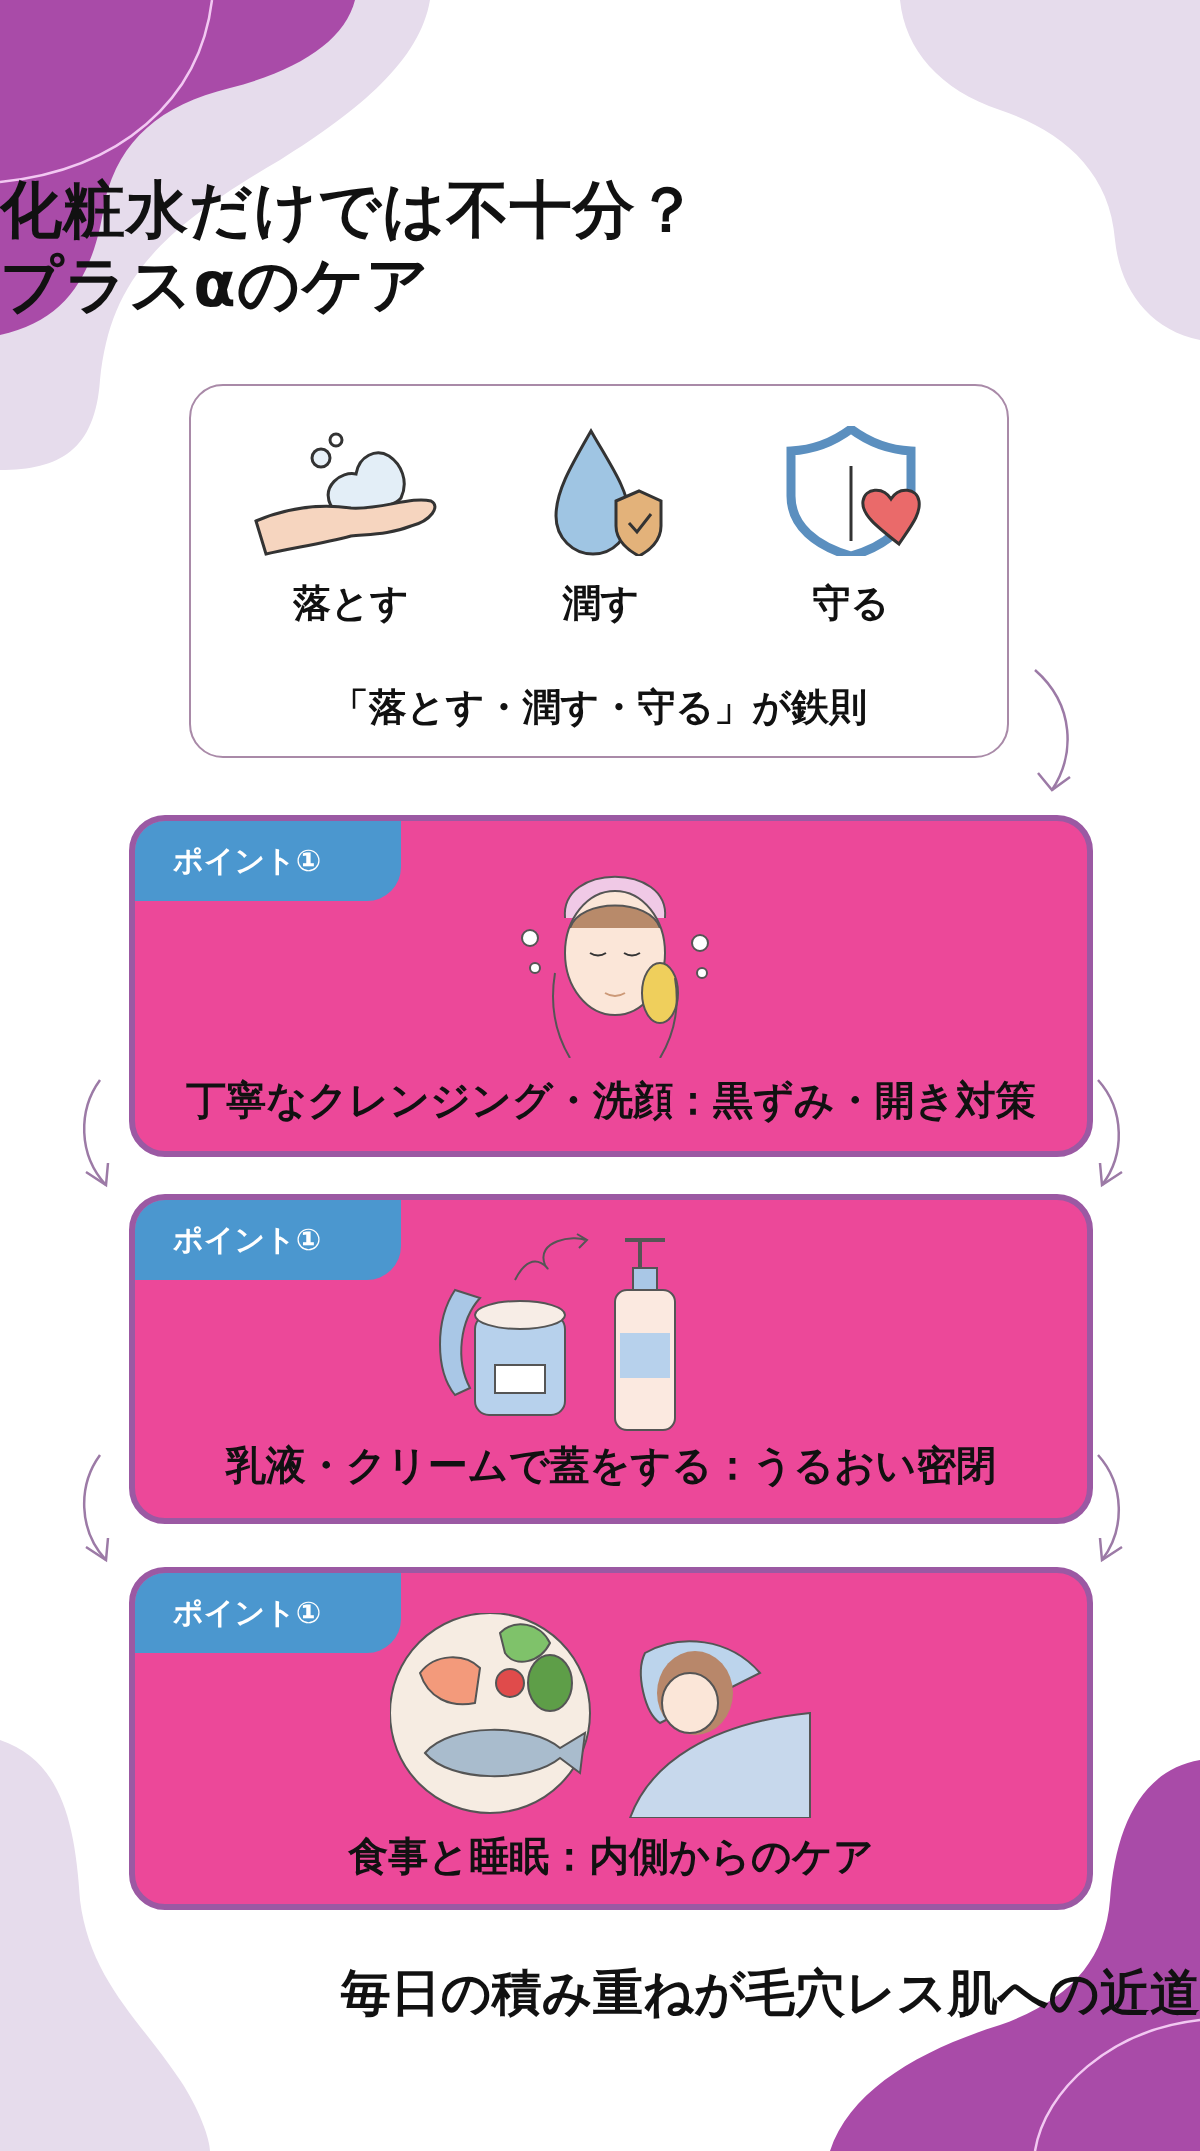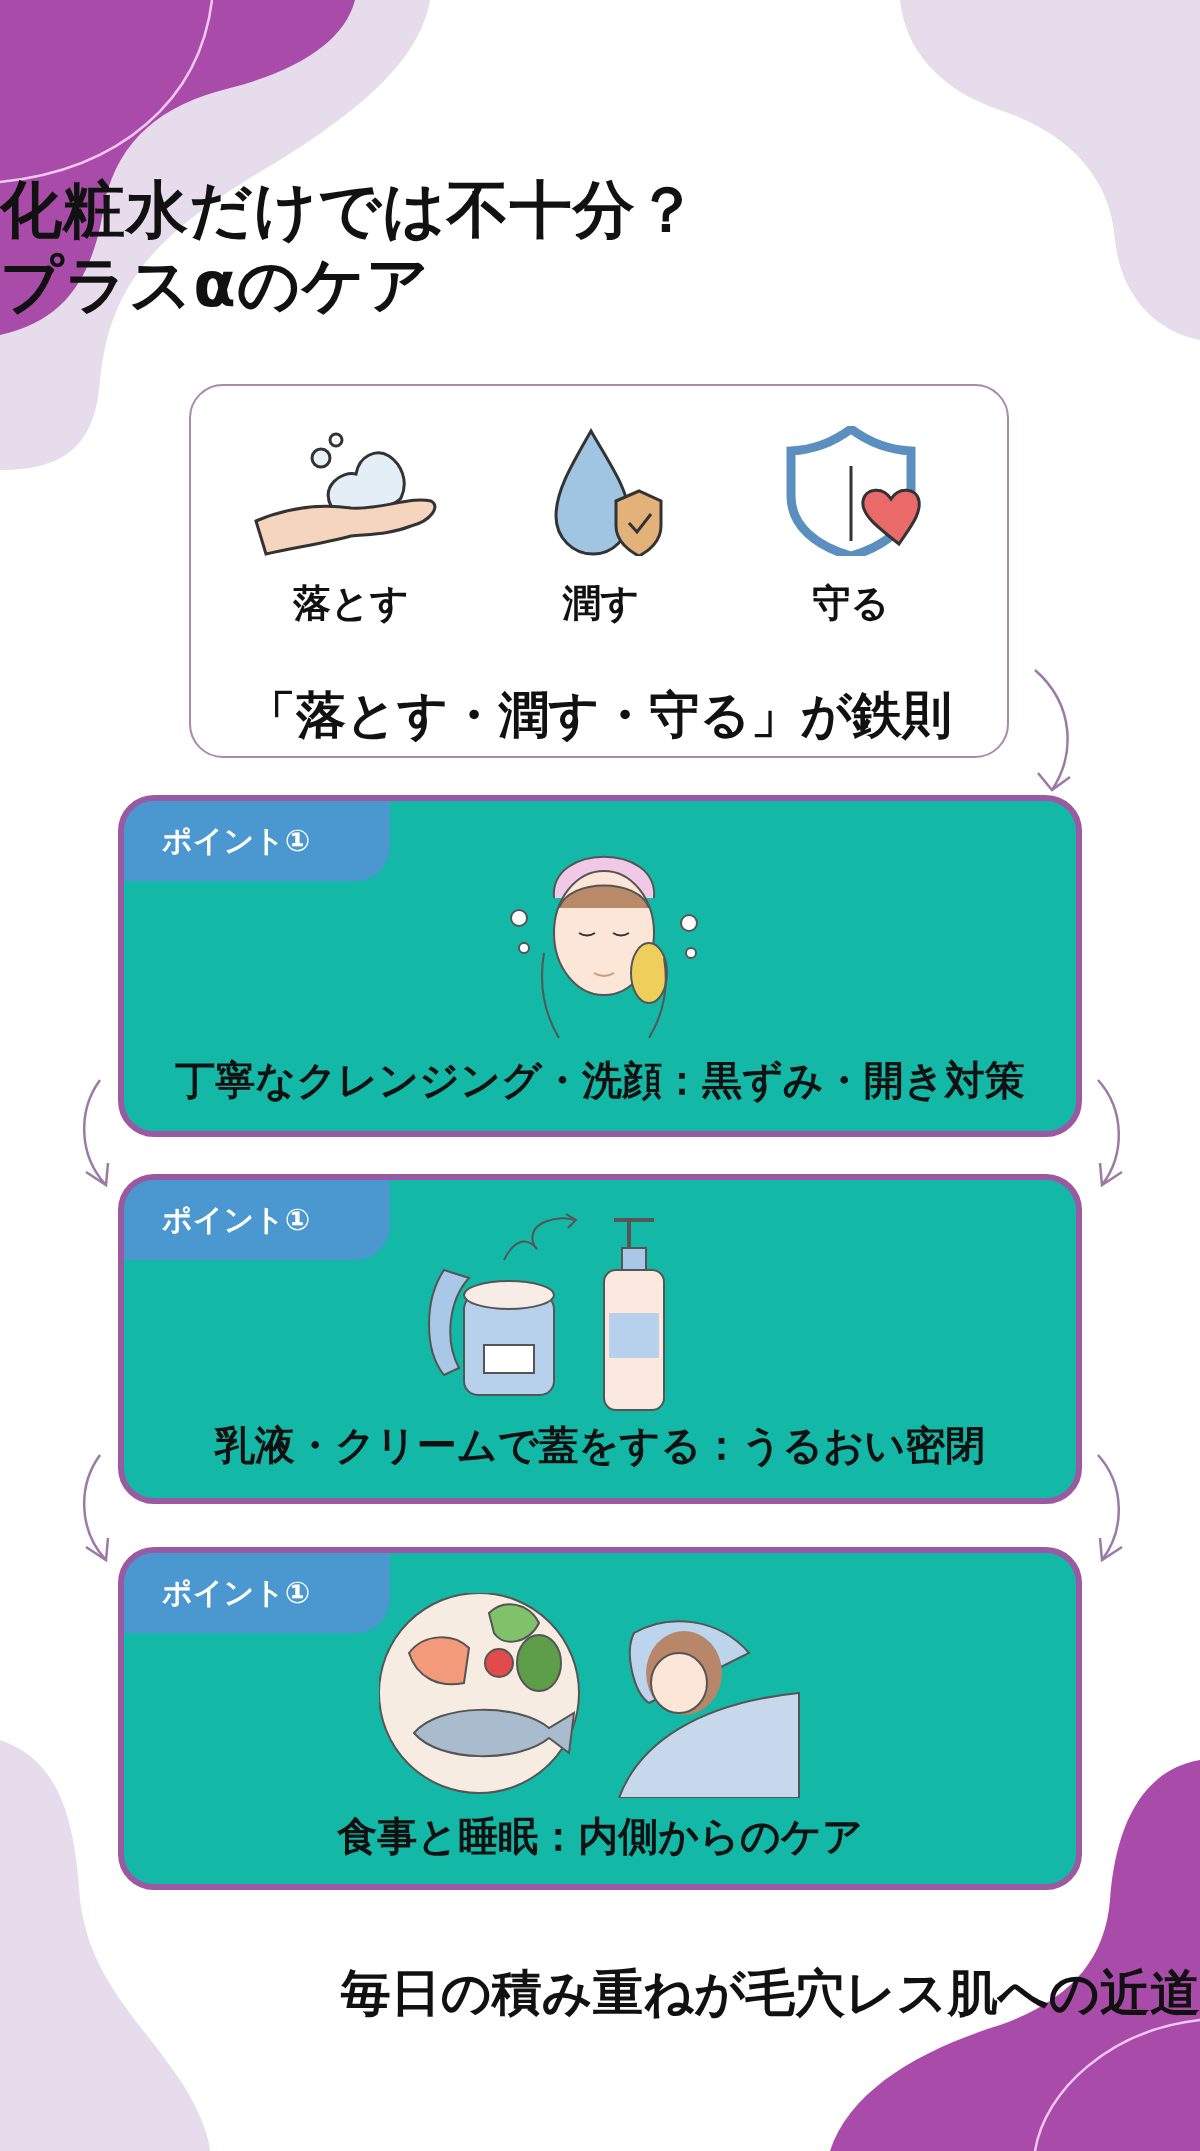--- a/index.html
+++ b/index.html
@@ -7,23 +7,23 @@
          font-family:"DejaVu Sans","Liberation Sans",sans-serif; color:#111; }
   .bg { position:absolute; left:0; top:0; width:1200px; height:2151px; }
   .title { position:absolute; left:0; width:1200px; text-align:left; font-weight:bold; color:#111; }
   .t1 { top:168px; font-size:62px; letter-spacing:1px; }
   .t2 { top:243px; font-size:62px; letter-spacing:1px; }
   .box-top { position:absolute; left:189px; top:384px; width:820px; height:374px; border:2px solid #a98aa8;
              border-radius:34px; background:#fff; box-sizing:border-box; }
   .icon-col { position:absolute; top:40px; width:220px; text-align:center; }
   .icon-col svg { display:block; margin:0 auto; }
   .icon-label { font-size:38px; font-weight:bold; margin-top:22px;text-align:center; }
-  .rule { position:absolute; left:0; width:100%; top:296px; text-align:center; font-size:50px; font-weight:bold; }
-  .point { position:absolute; left:118px; width:964px; border:6px solid #9b59a3; border-radius:36px;
-           background:#14b8a6; box-sizing:border-box; overflow:hidden; }
+  .rule { position:absolute; left:0; width:100%; top:296px; text-align:center; font-size:38px; font-weight:bold; }
+  .point { position:absolute; left:129px; width:964px; border:6px solid #9b59a3; border-radius:36px;
+           background:#ec4899; box-sizing:border-box; overflow:hidden;margin-top:20px; }
   .badge { position:absolute; left:0; top:0; width:266px; height:80px; background:#4b97cf;
            border-bottom-right-radius:34px; color:#fff; font-size:30px; font-weight:bold;
            display:flex; align-items:center; padding-left:38px; box-sizing:border-box; }
   .point-text { position:absolute; left:0; width:100%; text-align:center; font-size:40px; font-weight:bold; }
   .bottom { position:absolute; left:0; width:1200px; top:1960px; text-align:right; font-size:50px; font-weight:bold; }
   .arrow { position:absolute; }
 </style>
 </head>
 <body>
 

